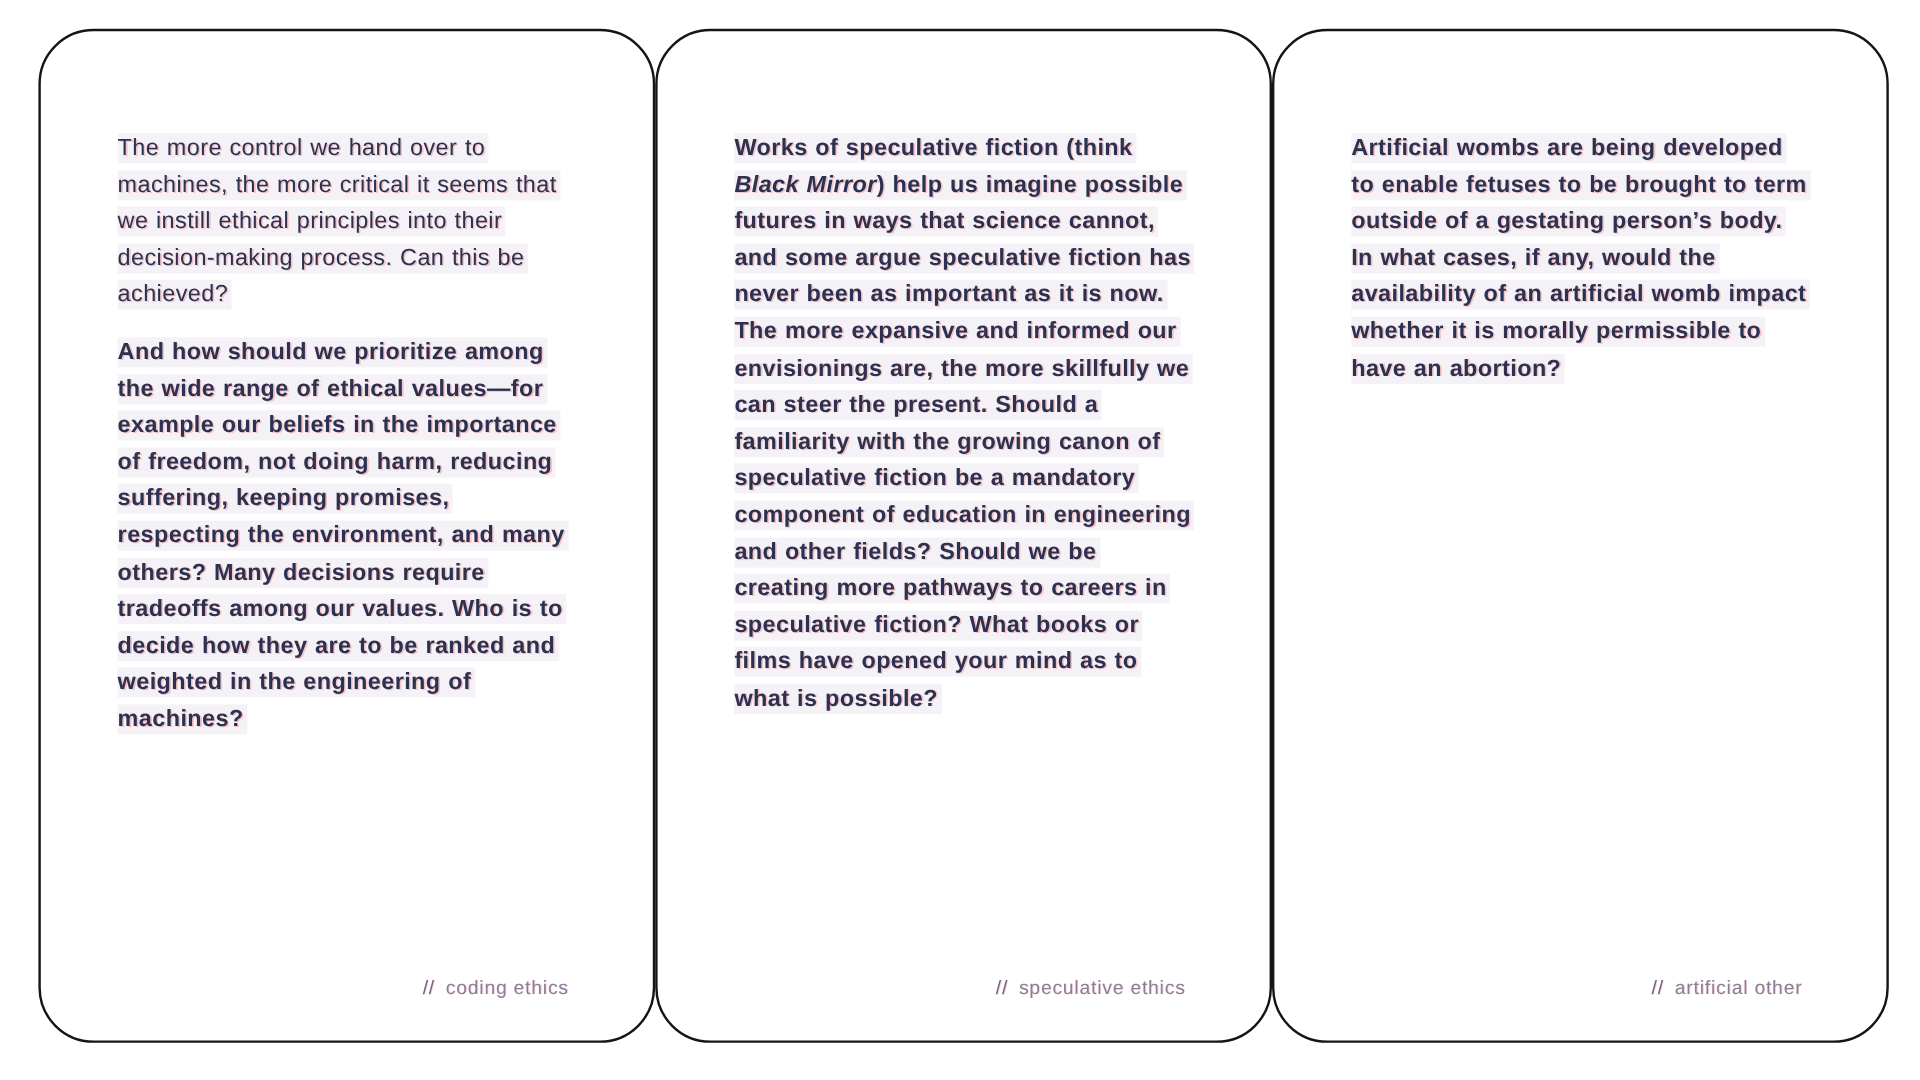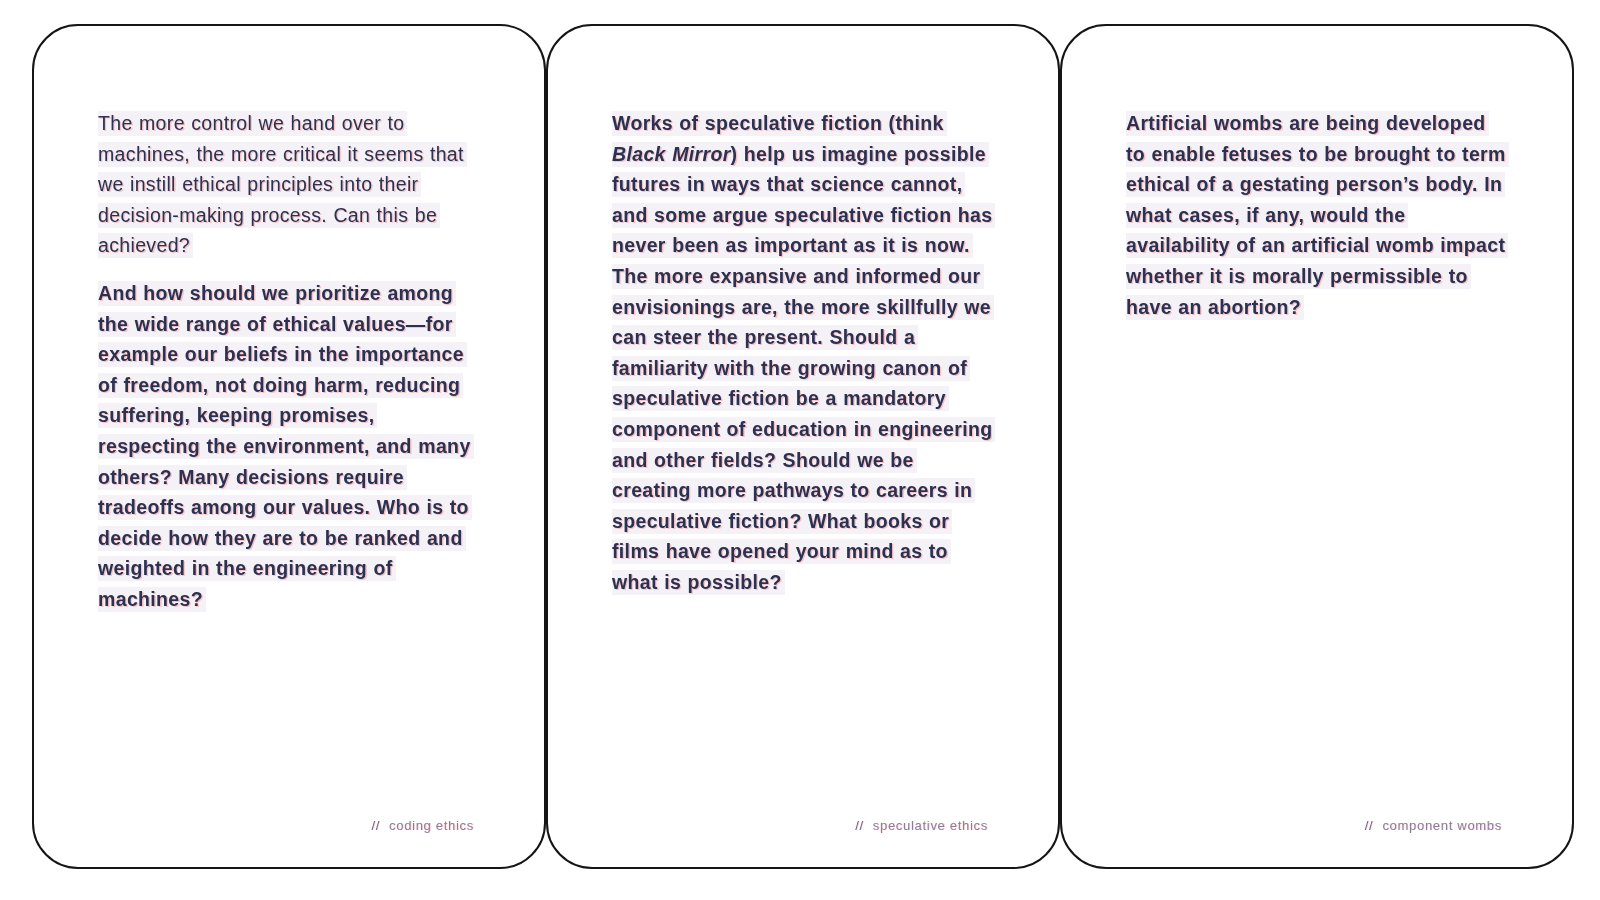--- a/index.html
+++ b/index.html
@@ -44,21 +44,21 @@
     background: rgba(235, 232, 239, 0.55);
     -webkit-box-decoration-break: clone;
     box-decoration-break: clone;
     padding: 1px 3px 2px 0;
   }
   .hl em { font-style: italic; }
   .tag {
     position: absolute;
     right: 70px;
     bottom: 34px;
-    font-size: 13px;
+    font-size: 16px;
     letter-spacing: 0.7px;
     color: #8d7d99;
     text-shadow: 0.8px 0.4px 0 rgba(244, 160, 170, 0.45);
     white-space: nowrap;
     margin-left: 10px;
   }
   .tag .slashes {
     color: #6f5f80;
     margin-right: 9px;
   }
@@ -82,20 +82,20 @@
     <div class="card-text">
       <p><span class="hl"><span>Works of speculative fiction (think </span><em>Black Mirror</em><span>) help us imagine possible futures in ways that science cannot, and some argue speculative fiction has never been as important as it is now. The more expansive and informed our envisionings are, the more skillfully we can steer the present. Should a familiarity with the growing canon of speculative fiction be a mandatory component of education in engineering and other fields? Should we be creating more pathways to careers in speculative fiction? What books or films have opened your mind as to what is possible?</span></span></p>
     </div>
     <div class="tag">
       <span class="slashes">//</span><span>speculative ethics</span>
     </div>
   </div>
 
   <div class="card">
     <div class="card-text">
-      <p><span class="hl">Artificial wombs are being developed to enable fetuses to be brought to term ethical of a gestating person’s body. In what cases, if any, would the availability of an artificial womb impact whether it is morally permissible to have an abortion?</span></p>
+      <p><span class="hl">Artificial wombs are being developed to enable fetuses to be brought to term outside of a gestating person’s body. In what cases, if any, would the availability of an artificial womb impact whether it is morally permissible to have an abortion?</span></p>
     </div>
     <div class="tag">
-      <span class="slashes">//</span><span>component wombs</span>
+      <span class="slashes">//</span><span>artificial other</span>
     </div>
   </div>
 
 </div>
 
 </body></html>

